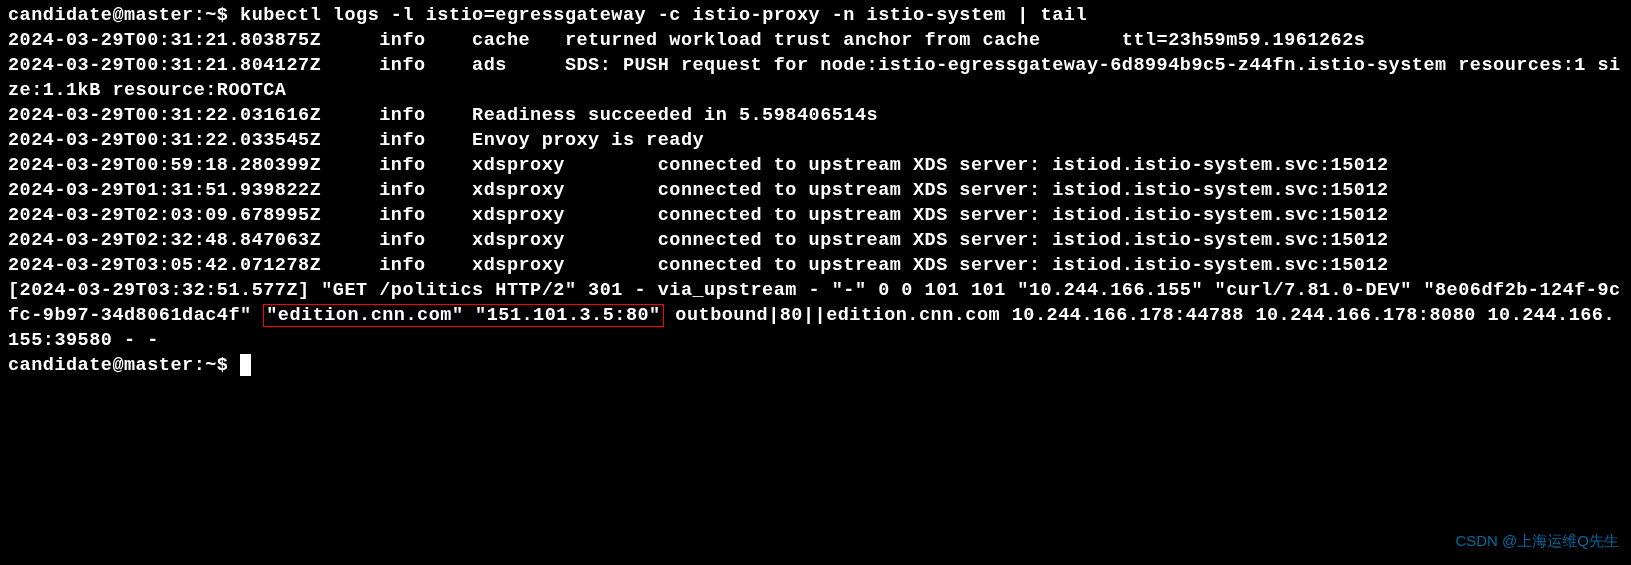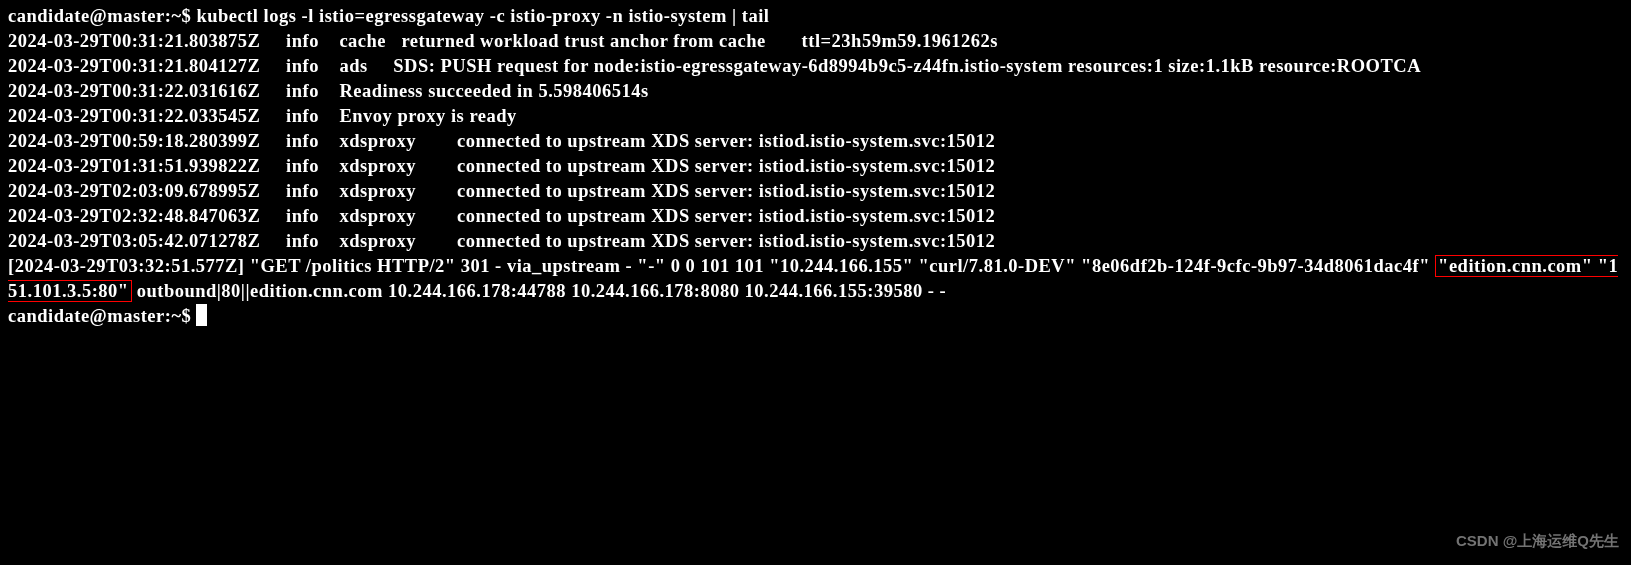--- a/index.html
+++ b/index.html
@@ -1,19 +1,18 @@
 <!DOCTYPE html>
 <html><head>
   <meta charset="utf-8">
   <style>
     * {
       margin: 0;
       padding: 0;
       box-sizing: border-box;
-      font-family: Liberation Serif, serif;
     }
     body {
       background: #000000;
       color: #ffffff;
       font-family: 'Consolas', 'Monaco', 'Courier New', monospace;
       font-size: 18.5px;
       line-height: 1.35;
       padding: 4px 8px;
       letter-spacing: 0.5px;
       font-weight: bold;
@@ -36,25 +35,25 @@
       background: #ffffff;
       display: inline-block;
       width: 11px;
       height: 22px;
       vertical-align: text-bottom;
     }
     .watermark {
       position: fixed;
       bottom: 14px;
       right: 12px;
-      color: #737373;
+      color: #0369a1;
       font-size: 15px;
       font-family: sans-serif;
       letter-spacing: 0;
-      font-weight: bold;
+      font-weight: normal;
     }
     .line {
       display: block;
     }
   </style>
 </head>
 <body>
 
 <div class="terminal"><span class="line"><span class="prompt">candidate@master:~$ </span><span>kubectl logs -l istio=egressgateway -c istio-proxy -n istio-system | tail</span></span><span id="log-container"><span class="line">2024-03-29T00:31:21.803875Z     info    cache   returned workload trust anchor from cache       ttl=23h59m59.1961262s</span><span class="line">2024-03-29T00:31:21.804127Z     info    ads     SDS: PUSH request for node:istio-egressgateway-6d8994b9c5-z44fn.istio-system resources:1 size:1.1kB resource:ROOTCA</span><span class="line">2024-03-29T00:31:22.031616Z     info    Readiness succeeded in 5.598406514s</span><span class="line">2024-03-29T00:31:22.033545Z     info    Envoy proxy is ready</span><span class="line">2024-03-29T00:59:18.280399Z     info    xdsproxy        connected to upstream XDS server: istiod.istio-system.svc:15012</span><span class="line">2024-03-29T01:31:51.939822Z     info    xdsproxy        connected to upstream XDS server: istiod.istio-system.svc:15012</span><span class="line">2024-03-29T02:03:09.678995Z     info    xdsproxy        connected to upstream XDS server: istiod.istio-system.svc:15012</span><span class="line">2024-03-29T02:32:48.847063Z     info    xdsproxy        connected to upstream XDS server: istiod.istio-system.svc:15012</span><span class="line">2024-03-29T03:05:42.071278Z     info    xdsproxy        connected to upstream XDS server: istiod.istio-system.svc:15012</span></span><span class="line"><span>[2024-03-29T03:32:51.577Z] "GET /politics HTTP/2" 301 - via_upstream - "-" 0 0 101 101 "10.244.166.155" "curl/7.81.0-DEV" "8e06df2b-124f-9cfc-9b97-34d8061dac4f" </span><span class="highlight">"edition.cnn.com" "151.101.3.5:80"</span><span> outbound|80||edition.cnn.com 10.244.166.178:44788 10.244.166.178:8080 10.244.166.155:39580 - -</span></span><span class="line"><span class="prompt">candidate@master:~$ </span><span class="cursor"></span></span></div>
 

